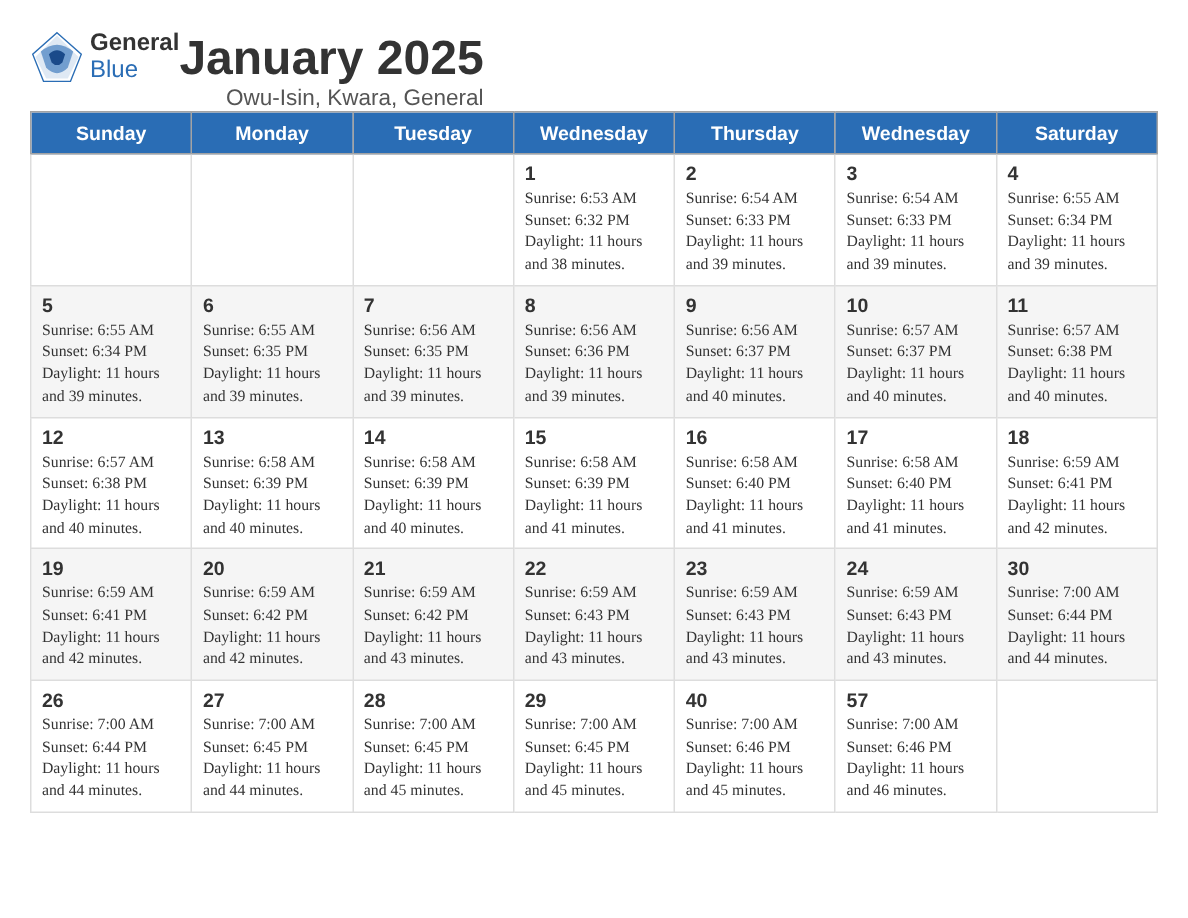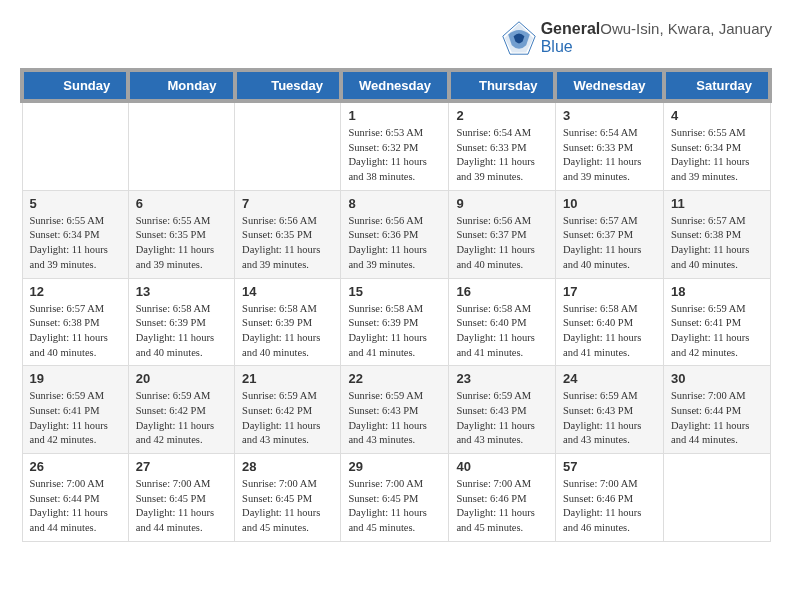--- a/index.html
+++ b/index.html
@@ -5,23 +5,22 @@
     * { box-sizing: border-box; margin: 0; padding: 0; }
     body {
       font-family: Arial, sans-serif;
       background: #fff;
       width: 792px;
       min-height: 612px;
       padding: 20px;
     }
     .header {
       display: flex;
-      justify-content: flex-end;
+      justify-content: flex-start;
       align-items: flex-start;
-      margin-bottom: 12px;
     }
     .logo {
       display: flex;
       align-items: center;
       gap: 4px;
     }
     .logo-text {
       display: flex;
       flex-direction: column;
       line-height: 1.1;
@@ -53,25 +52,25 @@
       color: #555;
     }
     .calendar {
       width: 100%;
       border-collapse: collapse;
       font-size: 11px;
     }
     .calendar thead th {
       background-color: #2a6db5;
       color: #fff;
-      text-align: right;
+      text-align: center;
       padding: 6px 16px;
       font-size: 13px;
       font-weight: bold;
-      border: 4px solid #a3a3a3;
+      border: 1px solid #a3a3a3;
     }
     .calendar tbody td {
       border: 1px solid #ddd;
       vertical-align: top;
       padding: 5px 7px;
       width: calc(100% / 7);
       min-height: 80px;
     }
     .day-number {
       font-size: 13px;
@@ -103,21 +102,22 @@
       <polygon points="20,2 38,18 30,38 10,38 2,18" fill="none" stroke="#2a6db5" stroke-width="1"></polygon>
       <path d="M8,16 Q20,6 32,16 L28,28 Q20,36 12,28 Z" fill="#2a6db5" opacity="0.6"></path>
       <path d="M14,18 Q20,12 26,18 L24,24 Q20,28 16,24 Z" fill="#1a4a8a"></path>
     </svg>
     <div class="logo-text">
       <span class="logo-general">General</span>
       <span class="logo-blue">Blue</span>
     </div>
   </div>
   <div class="title-block">
-    <div class="subtitle">Owu-Isin, Kwara, January</div>
+    <div class="main-title">January 2025</div>
+    <div class="subtitle">Owu-Isin, Kwara, General</div>
   </div>
 </div>
 
 <table class="calendar">
   <thead>
     <tr>
         <th>Sunday</th>
         <th>Monday</th>
         <th>Tuesday</th>
         <th>Wednesday</th>

